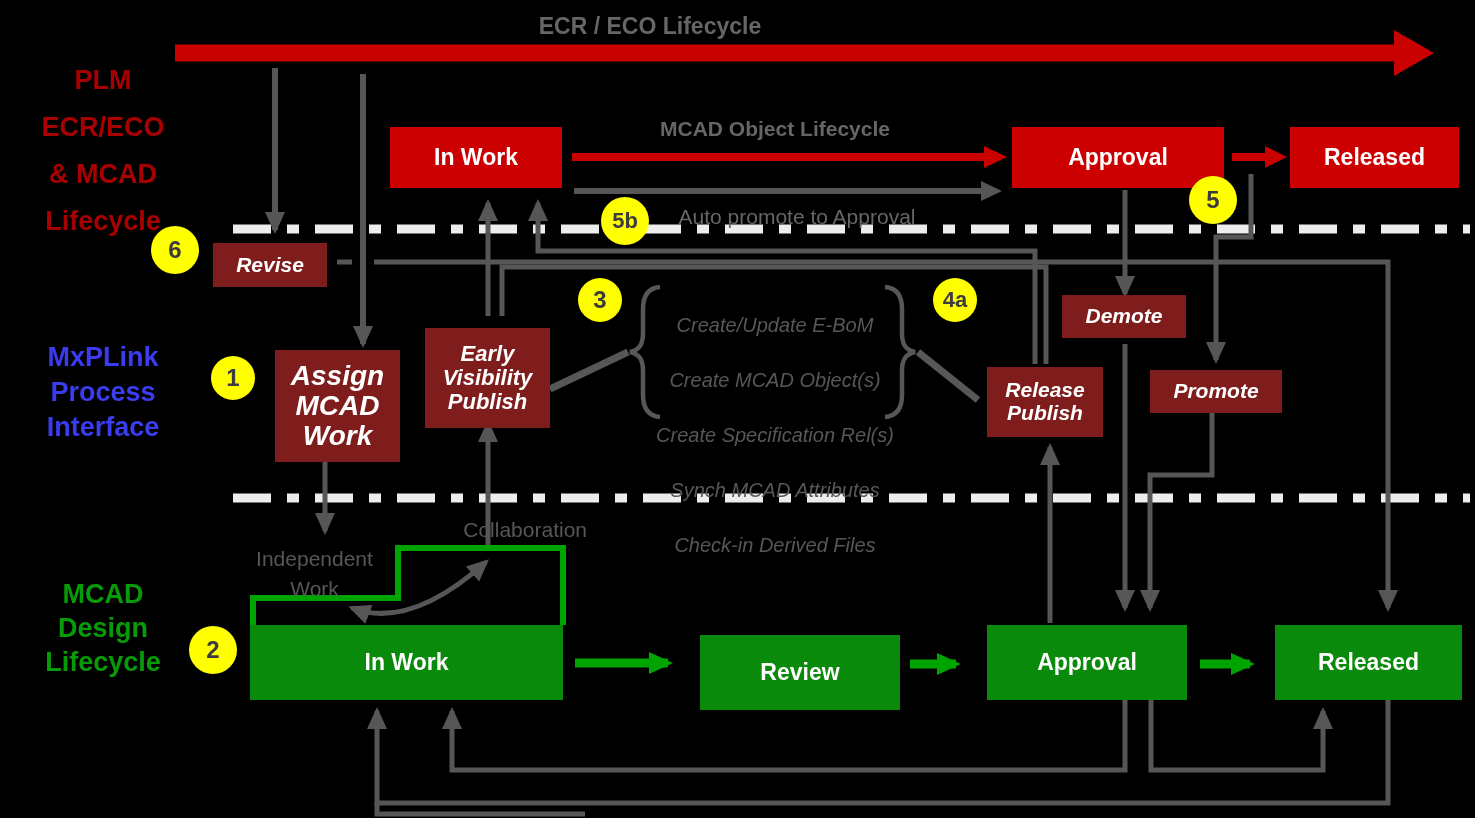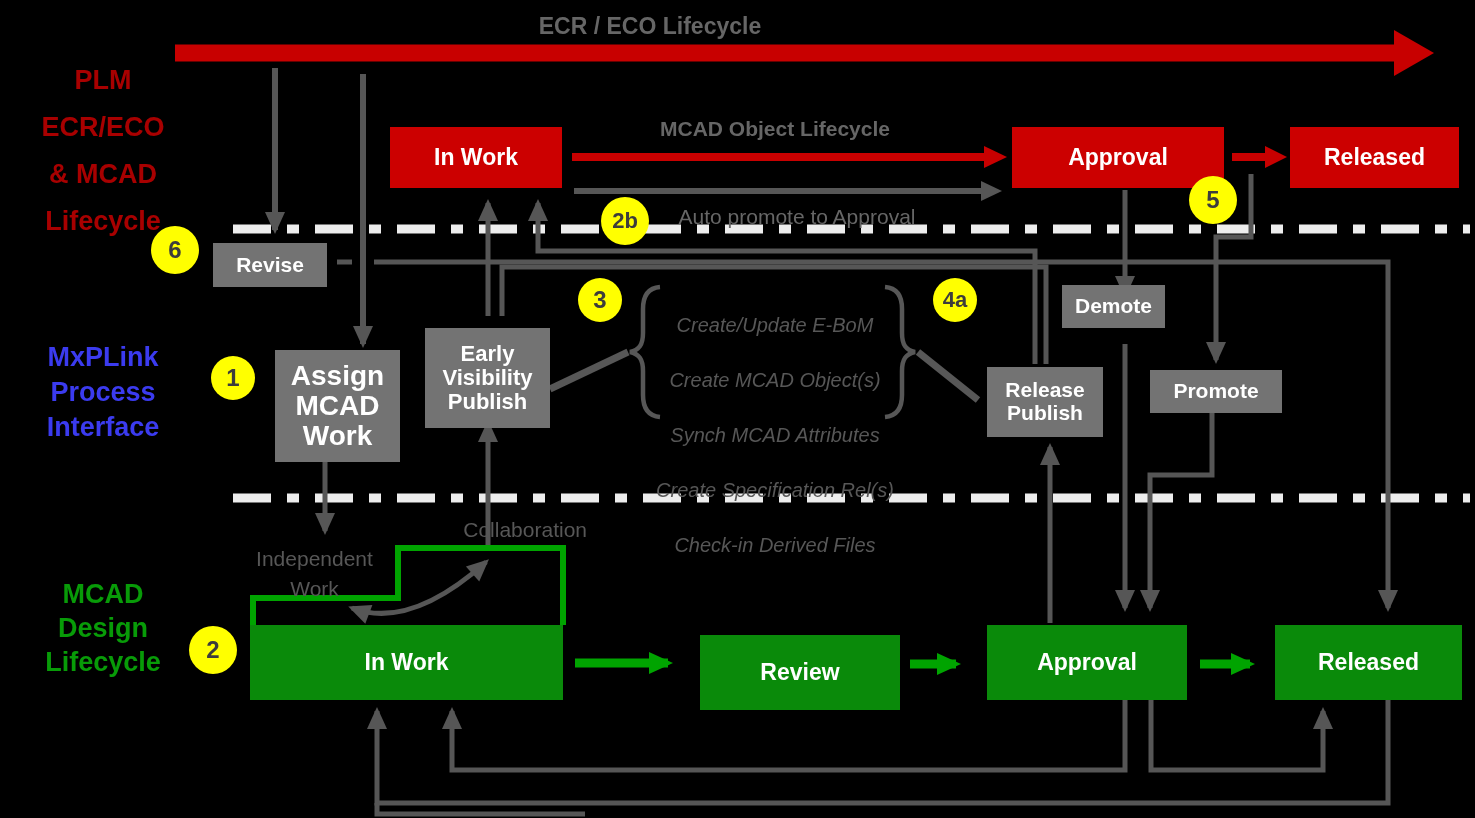--- a/index.html
+++ b/index.html
@@ -7,21 +7,21 @@
     position:relative;width:1475px;height:818px;background:#000;overflow:hidden;
     font-family:"Liberation Sans","DejaVu Sans",sans-serif;
     border-radius:26px;
   }
   #stage svg{position:absolute;left:0;top:0;}
   .box{
     position:absolute;display:flex;align-items:center;justify-content:center;
     color:#fff;font-weight:bold;text-align:center;white-space:pre-line;line-height:1.08;
   }
   .redbox{background:#CC0000;font-size:23px;}
-  .bluebox{background:#737373;font-size:21px;}
+  .bluebox{background:#7f1d1d;font-size:21px;font-style:italic;}
   .greenbox{background:#0A8A0A;font-size:23px;}
   .seclabel{
     position:absolute;font-weight:bold;text-align:center;white-space:pre-line;
     width:190px;left:8px;line-height:35px;font-size:27px;
   }
   .graytitle{position:absolute;color:#666;font-weight:bold;text-align:center;}
   .graynote{position:absolute;color:#575757;text-align:center;white-space:pre-line;}
   .stepcircle{
     position:absolute;background:#FFFF00;border-radius:50%;
     display:flex;align-items:center;justify-content:center;
@@ -125,43 +125,43 @@
   <div class="graytitle" style="left:625px;top:117px;width:300px;font-size:21px;">MCAD Object Lifecycle</div>
   <div class="graynote" style="left:647px;top:205px;width:300px;font-size:21px;color:#666;">Auto promote to Approval</div>
 
   <div class="box bluebox" style="left:213px;top:243px;width:114px;height:44px;">Revise</div>
   <div class="box bluebox" style="left:275px;top:350px;width:125px;height:112px;font-size:28px;text-align:center;">Assign
 MCAD
 Work</div>
   <div class="box bluebox" style="left:425px;top:328px;width:125px;height:100px;font-size:22px;">Early
 Visibility
 Publish</div>
-  <div class="box bluebox" style="left:1062px;top:285px;width:103px;height:43px;">Demote</div>
+  <div class="box bluebox" style="left:1062px;top:295px;width:124px;height:43px;">Demote</div>
   <div class="box bluebox" style="left:987px;top:367px;width:116px;height:70px;">Release
 Publish</div>
   <div class="box bluebox" style="left:1150px;top:370px;width:132px;height:43px;">Promote</div>
 
   <div class="graynote" style="left:650px;top:284px;width:250px;font-size:20px;line-height:27.5px;font-style:italic;">
     <div>Create/Update E-BoM</div>
     <div>Create MCAD Object(s)</div>
+    <div>Create Specification Rel(s)</div>
     <div>Synch MCAD Attributes</div>
-    <div>Create Specification Rel(s)</div>
     <div>Check-in Derived Files</div>
   </div>
 
   <div class="graynote" style="left:222px;top:544px;width:185px;font-size:21px;line-height:30px;">Independent
 Work</div>
   <div class="graynote" style="left:397px;top:518px;width:190px;font-size:21px;text-align:right;">Collaboration</div>
 
   <div class="box greenbox" style="left:250px;top:625px;width:313px;height:75px;">In Work</div>
   <div class="box greenbox" style="left:700px;top:635px;width:200px;height:75px;">Review</div>
   <div class="box greenbox" style="left:987px;top:625px;width:200px;height:75px;">Approval</div>
   <div class="box greenbox" style="left:1275px;top:625px;width:187px;height:75px;">Released</div>
 
   <div class="stepcircle" style="left:151px;top:226px;width:48px;height:48px;">6</div>
   <div class="stepcircle" style="left:211px;top:356px;width:44px;height:44px;">1</div>
   <div class="stepcircle" style="left:189px;top:626px;width:48px;height:48px;">2</div>
   <div class="stepcircle" style="left:578px;top:278px;width:44px;height:44px;">3</div>
   <div class="stepcircle" style="left:933px;top:278px;width:44px;height:44px;font-size:22px;">4a</div>
-  <div class="stepcircle" style="left:601px;top:197px;width:48px;height:48px;font-size:22px;">2b</div>
+  <div class="stepcircle" style="left:601px;top:197px;width:48px;height:48px;font-size:22px;">5b</div>
   <div class="stepcircle" style="left:1189px;top:176px;width:48px;height:48px;">5</div>
 
 </div>
 
 </body></html>

